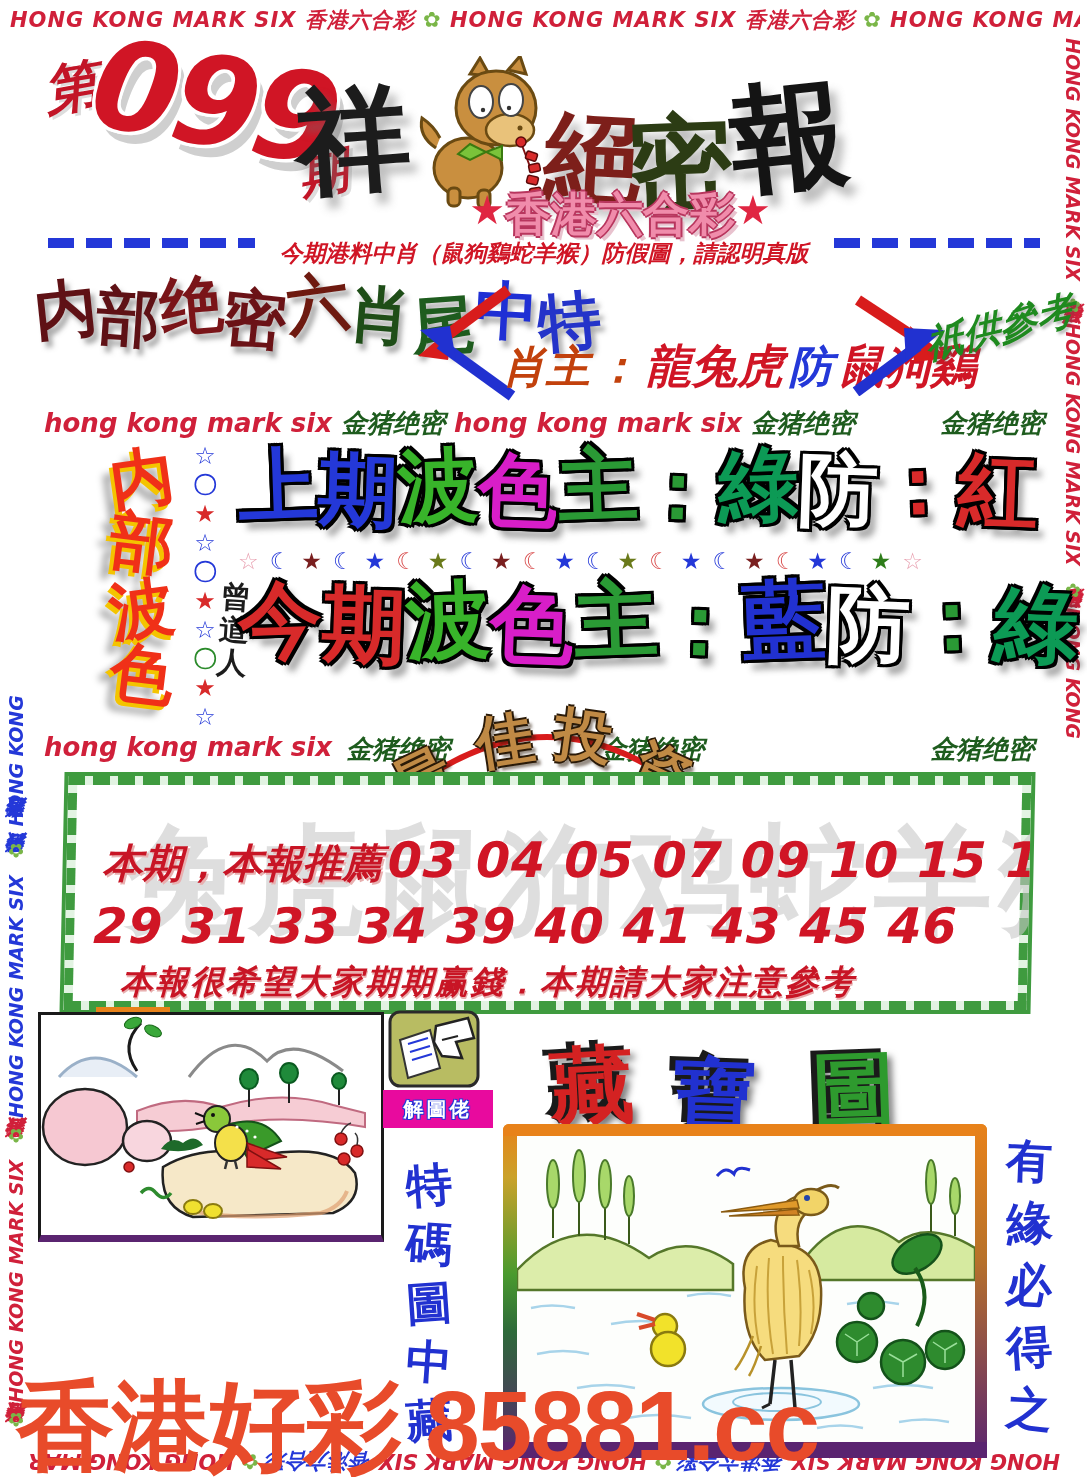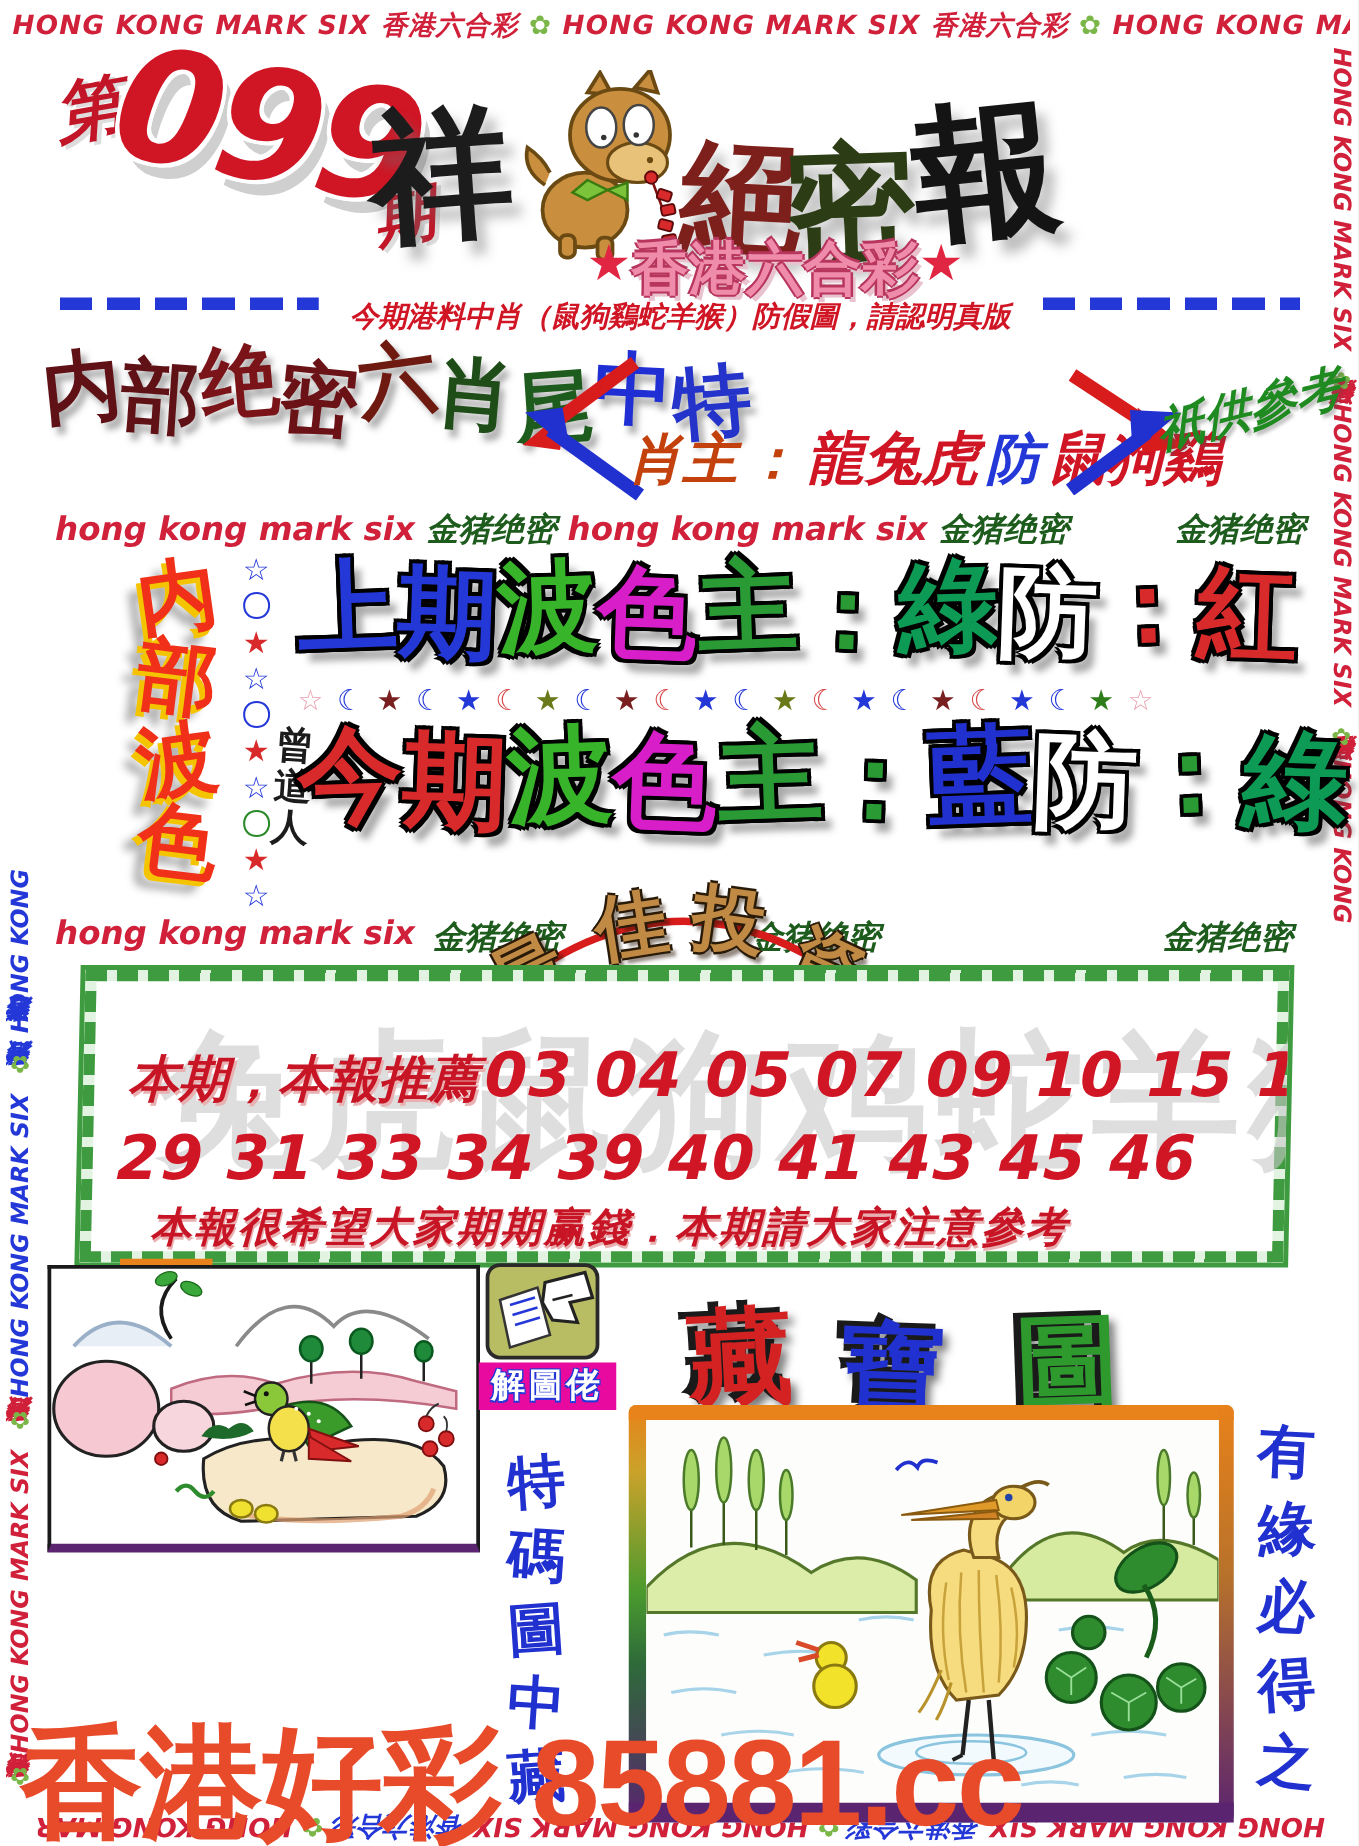--- a/index.html
+++ b/index.html
@@ -91,21 +91,21 @@
   .box-line1{position:absolute;left:36px;top:56px;white-space:nowrap;}
   .box-lead{font-size:40px;font-weight:900;font-style:italic;color:#c81525;text-shadow:2px 2px 0 #e8b0b0;}
   .box-nums{font-size:49px;font-weight:900;font-style:italic;color:#d01525;letter-spacing:1px;}
   .box-line2{position:absolute;left:28px;top:122px;white-space:nowrap;}
   .box-footer{position:absolute;left:56px;top:184px;font-size:33px;font-weight:900;font-style:italic;color:#c81525;letter-spacing:2px;text-shadow:1px 2px 0 #e8b0b0;}
   
   .paint-left{left:38px;top:1012px;width:340px;height:220px;background:#fff;border:3px solid #1a1a1a;border-bottom:7px solid #5a2470;}
   .orange-tab{left:96px;top:1007px;width:74px;height:10px;background:#e8821a;}
   .decoder-icon{left:388px;top:1010px;width:92px;height:78px;}
   .decoder-label{left:383px;top:1090px;width:110px;height:38px;background:#e80a9e;color:#ffffff;
-     font-size:27px;font-weight:900;text-align:center;line-height:38px;letter-spacing:3px;
+     font-size:20px;font-weight:900;text-align:center;line-height:38px;letter-spacing:3px;
      text-shadow:1px 1px 0 #2438d8,-1px -1px 0 #2438d8,1px -1px 0 #2438d8,-1px 1px 0 #2438d8;}
   .vert-col{font-weight:700;color:#2131d0;text-align:center;}
   .vert-col span{display:block;}
   .col-left{left:396px;top:1156px;width:66px;font-size:46px;line-height:1.28;}
   .col-left span:nth-child(odd){transform:rotate(-4deg);}
   .col-left span:nth-child(even){transform:rotate(4deg);}
   .col-right{left:1000px;top:1130px;width:58px;font-size:46px;line-height:1.35;}
   .col-right span:nth-child(odd){transform:rotate(3deg);}
   .col-right span:nth-child(even){transform:rotate(-4deg);}
   .treasure-char{font-size:84px;font-weight:900;text-shadow:-6px -4px 0 #1a1a1a,4px 5px 7px rgba(0,0,0,.55);}

